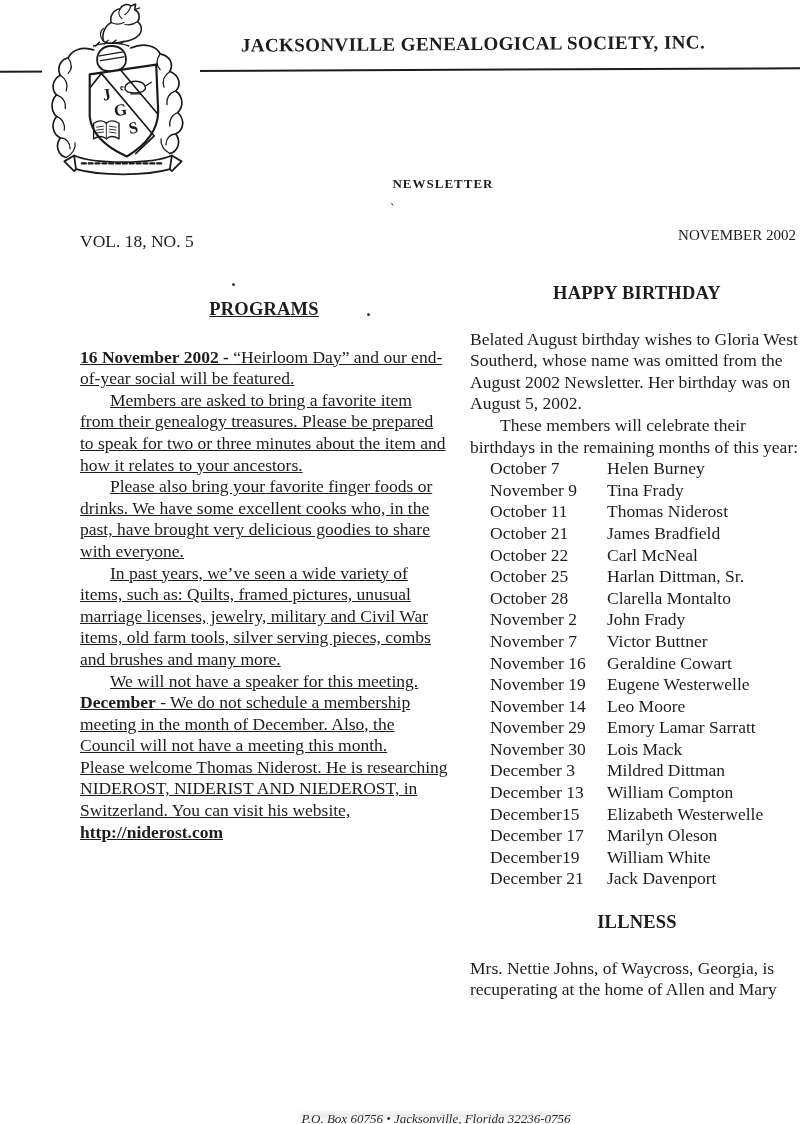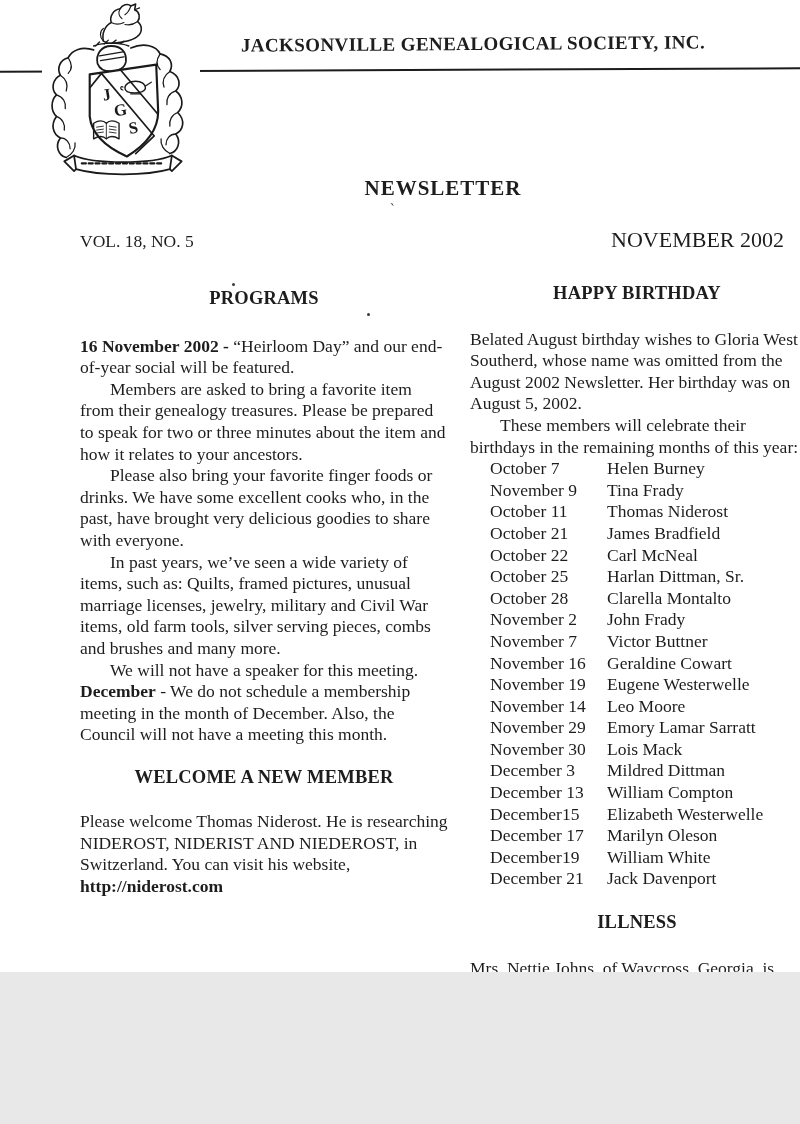--- a/index.html
+++ b/index.html
@@ -1,45 +1,45 @@
 <!DOCTYPE html>
 <html><head>
 <meta charset="utf-8">
 <style>
   html,body{margin:0;padding:0;background:#e8e8e8;}
   .page{
-    position:relative;width:800px;height:972px;margin:0 auto;
+    position:relative;width:800px;height:1124px;margin:0 auto;
     background:#ffffff;overflow:hidden;
     font-family:"Liberation Serif","DejaVu Serif",serif;
     color:#1d1d1d;
   }
   .org-title{
     position:absolute;top:33px;left:473px;transform:translateX(-50%) rotate(-0.4deg);
     font-size:19px;font-weight:bold;letter-spacing:0.4px;white-space:nowrap;
   }
   .rule{
     position:absolute;top:69px;left:-2px;width:806px;height:2px;
     background:#1c1c1c;transform:rotate(-0.25deg);z-index:1;
   }
   .crest{
     position:absolute;top:2px;left:42px;width:158px;height:176px;
     background:#ffffff;z-index:2;
   }
   .newsletter-title{
     position:absolute;top:176px;left:443px;transform:translateX(-50%);
-    font-size:21px;font-weight:bold;letter-spacing:1px;white-space:nowrap;text-align:right;
+    font-size:13px;font-weight:bold;letter-spacing:1px;white-space:nowrap;text-align:right;
   }
   .stray-mark{
     position:absolute;top:201px;left:389px;font-size:15px;color:#2a2a2a;
     transform:rotate(8deg);
   }
   .vol{position:absolute;top:231px;left:80px;font-size:17.5px;white-space:nowrap;}
-  .issue-date{position:absolute;top:227px;right:16px;font-size:22px;white-space:nowrap;}
+  .issue-date{position:absolute;top:227px;right:4px;font-size:15px;white-space:nowrap;}
   .col{position:absolute;font-size:17.5px;line-height:21.6px;}
-  .col-left{left:80px;top:288px;width:368px;}
+  .col-left{left:80px;top:299px;width:368px;text-decoration:underline;}
   .col-right{left:470px;top:283px;width:334px;}
   .sec-head{
     font-size:18.5px;font-weight:bold;text-align:center;
     margin:0 0 26px 0;letter-spacing:0.2px;
   }
   .col-right .sec-head{margin-bottom:24px;}
   p.para{margin:0;}
   .indent{text-indent:30px;}
   .gap-top{margin-top:21.6px;}
   .bold{font-weight:bold;}
@@ -137,21 +137,20 @@
 
   <div class="col col-left">
     <h2 class="sec-head">PROGRAMS</h2>
     <p class="para"><span class="bold">16 November 2002 - </span><span>“Heirloom Day” and our end-of-year social will be featured.</span></p>
     <p class="para indent">Members are asked to bring a favorite item from their genealogy treasures. Please be prepared to speak for two or three minutes about the item and how it relates to your ancestors.</p>
     <p class="para indent">Please also bring your favorite finger foods or drinks. We have some excellent cooks who, in the past, have brought very delicious goodies to share with everyone.</p>
     <p class="para indent">In past years, we’ve seen a wide variety of items, such as: Quilts, framed pictures, unusual marriage licenses, jewelry, military and Civil War items, old farm tools, silver serving pieces, combs and brushes and many more.</p>
     <p class="para indent">We will not have a speaker for this meeting.</p>
     <p class="para gap-top"><span class="bold">December</span><span> - We do not schedule a membership meeting in the month of December. Also, the Council will not have a meeting this month.</span></p>
 
-    <h2 class="sec-head welcome-head">WELCOME A NEW MEMBER</h2>
     <p class="para"><span>Please welcome Thomas Niderost. He is researching NIDEROST, NIDERIST AND NIEDEROST, in Switzerland. You can visit his website, </span><span class="bold">http://niderost.com</span></p>
   </div>
 
   <div class="col col-right">
     <h2 class="sec-head">HAPPY BIRTHDAY</h2>
     <p class="para">Belated August birthday wishes to Gloria West Southerd, whose name was omitted from the August 2002 Newsletter. Her birthday was on August 5, 2002.</p>
     <p class="para indent">These members will celebrate their birthdays in the remaining months of this year:</p>
     <div class="b-list">
         <div class="b-row">
           <span class="b-date">October 7</span>

